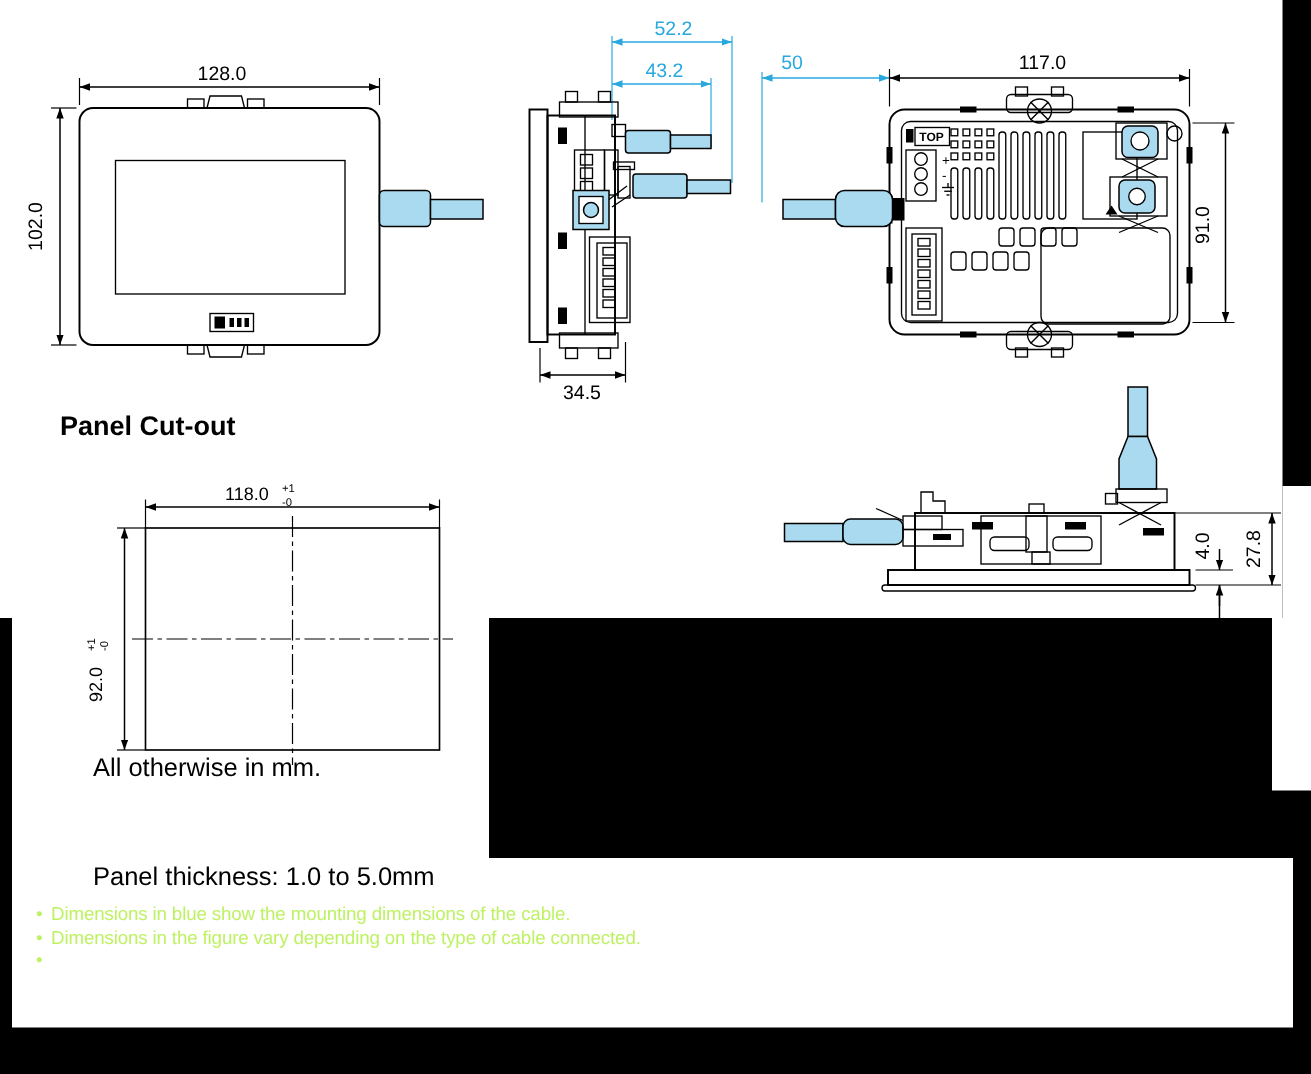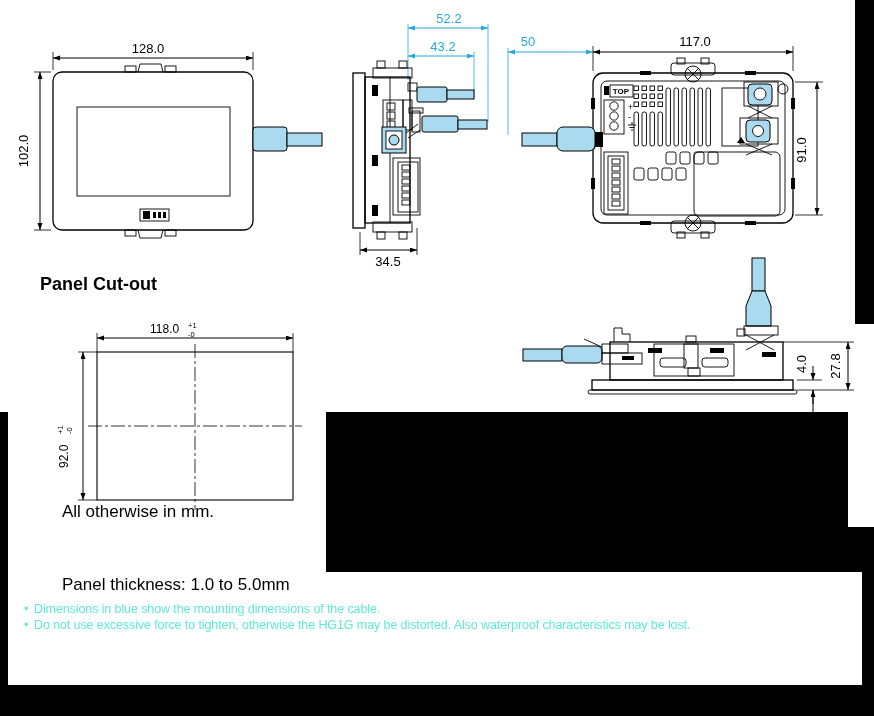--- a/index.html
+++ b/index.html
@@ -6,21 +6,21 @@
   body{
     width:874px;height:716px;position:relative;background:#000;
     font-family:"Liberation Sans", sans-serif;overflow:hidden;
   }
   .white{position:absolute;background:#fff;}
   .layer{position:absolute;left:0;top:0;}
   .txt{position:absolute;color:#000;white-space:nowrap;}
   #cutout-title{left:40px;top:274px;font-size:18px;font-weight:bold;}
   #units-note{left:62px;top:502px;font-size:17px;}
   #thickness-note{left:62px;top:559px;font-size:17px;margin-top:16px;}
-  #notes{left:24px;top:602px;width:834px;position:absolute;color:#5eead4;
+  #notes{left:24px;top:602px;width:834px;position:absolute;color:#bef264;
          font-size:12.5px;line-height:15.6px;letter-spacing:-0.1px;}
   #notes .note-row{display:flex;}
   #notes .bullet{width:10px;flex:0 0 10px;}
   #notes .bullet::before{content:"\2022";}
   
   .ln{stroke:#000;fill:none;stroke-width:1.3;}
   .thin{stroke:#000;fill:none;stroke-width:0.9;}
   .fillb{fill:#A9DAEF;stroke:#000;stroke-width:1;}
   .blk{fill:#000;stroke:none;}
   .dl{stroke:#000;stroke-width:1;fill:none;}
@@ -366,15 +366,18 @@
 <div class="txt" id="units-note">All otherwise in mm.</div>
 <div class="txt" id="thickness-note">Panel thickness: 1.0 to 5.0mm</div>
 
 <div id="notes">
   <div class="note-row">
       <span class="bullet"></span>
       <span>Dimensions in blue show the mounting dimensions of the cable.</span>
     </div>
   <div class="note-row">
       <span class="bullet"></span>
-      <span>Do not use excessive force to tighten, otherwise the HG1G may be distorted. Also waterproof characteristics may be lost.</span>
+      <span>Dimensions in the figure vary depending on the type of cable connected.</span>
+    </div>
+  <div class="note-row">
+      <span class="bullet"></span>
     </div>
 </div>
 
 </body></html>

